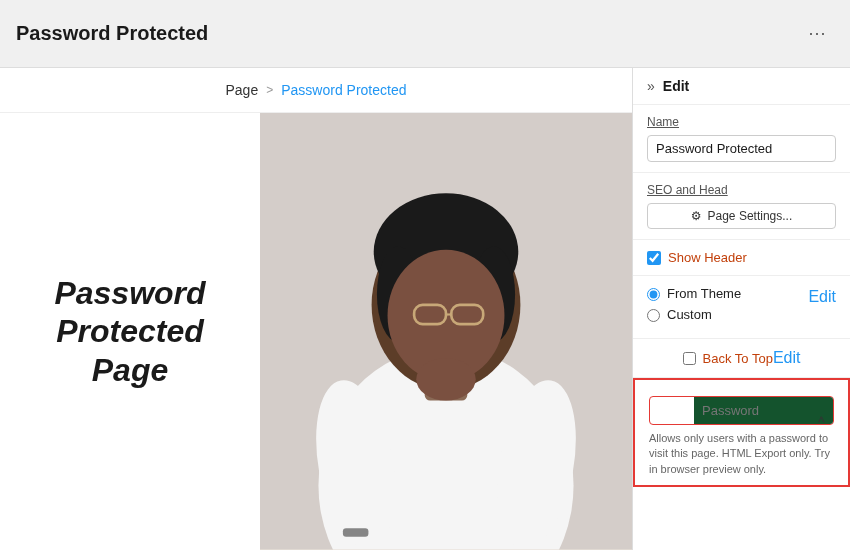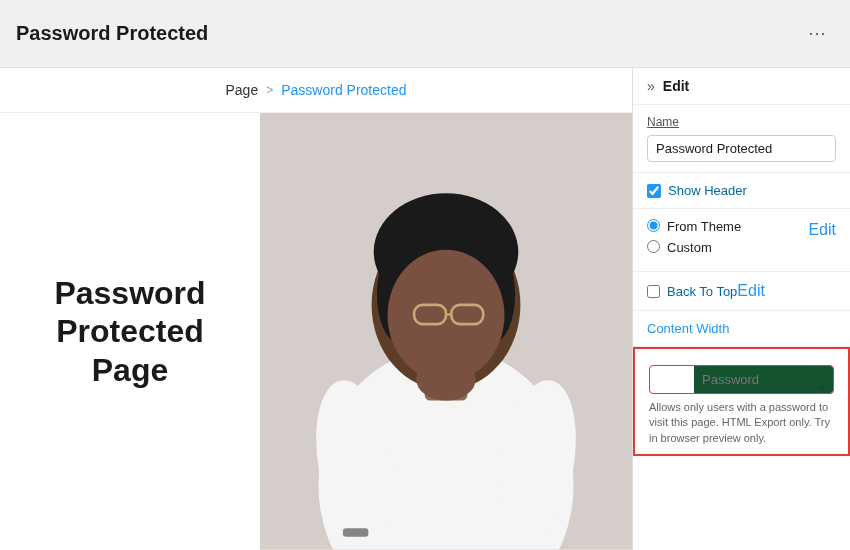--- a/index.html
+++ b/index.html
@@ -98,20 +98,21 @@
       justify-content: center;
       flex: 0 0 260px;
       padding: 20px 30px;
     }
     .hero-title {
       font-size: 32px;
       font-weight: 800;
       color: #1a1a1a;
       line-height: 1.2;
       text-align: center;
+      font-style: italic;
     }
 
     
     .hero-image {
       flex: 1;
       background: #d0ccc8;
       position: relative;
       overflow: hidden;
     }
 
@@ -200,27 +201,27 @@
       margin-bottom: 6px;
     }
     .checkbox-row:last-child { margin-bottom: 0; }
     .checkbox-row input[type="checkbox"] {
       accent-color: #2196f3;
       width: 14px;
       height: 14px;
     }
     .checkbox-label {
       font-size: 13px;
-      color: #0369a1;
+      color: #c2410c;
     }
 
     
     .radio-row {
       display: flex;
-      align-items: flex-start;
+      align-items: flex-end;
       gap: 7px;
       margin-bottom: 6px;
     }
     .radio-row input[type="radio"] {
       accent-color: #2196f3;
       width: 13px;
       height: 13px;
     }
     .radio-label {
       font-size: 13px;
@@ -235,21 +236,21 @@
       color: #2196f3;
       font-size: 16px;
       cursor: pointer;
       text-decoration: none;
     }
 
     
     .back-to-top-row {
       display: flex;
       align-items: center;
-      justify-content: flex-start;
+      justify-content: center;
     }
     .back-to-top-left {
       display: flex;
       align-items: center;
       gap: 7px;
     }
 
     
     .content-width-link {
       color: #2196f3;
@@ -368,20 +369,27 @@
     <div class="panel-header">
       <span class="panel-expand-icon">»</span>
       <span class="panel-title">Edit</span>
     </div>
 
     <div class="panel-section">
       <div class="panel-label">Name</div>
       <input class="panel-input" type="text" value="Password Protected" style="">
     </div>
 
+    <div class="panel-section">
+      <div class="panel-label">SEO and Head</div>
+      <button class="page-settings-btn">
+        <span class="gear-icon-sm">⚙</span>
+        <span>Page Settings...</span>
+      </button>
+    </div>
 
     <div class="panel-section">
       <div class="checkbox-row">
         <input type="checkbox" id="show-header" checked="" style="">
         <label class="checkbox-label" for="show-header">Show Header</label>
       </div>
     </div>
 
     <div class="page-bg-section">
       <div class="radio-edit-row">
@@ -400,23 +408,20 @@
     <div class="panel-section">
       <div class="back-to-top-row">
         <div class="back-to-top-left">
           <input type="checkbox" id="back-to-top" style="">
           <label class="checkbox-label" for="back-to-top">Back To Top</label>
         </div>
         <a class="edit-link">Edit</a>
       </div>
     </div>
 
-    <div class="panel-section">
-      <a class="content-width-link">Content Width</a>
-    </div>
 
     <div class="password-protection-section">
       <div class="password-input-wrapper">
         <input class="password-input" type="text" placeholder="Password" style="">
         <span class="cursor-icon">‸</span>
       </div>
       <div class="password-hint">Allows only users with a password to visit this page. HTML Export only. Try in browser preview only.</div>
     </div>
 
   </div>

